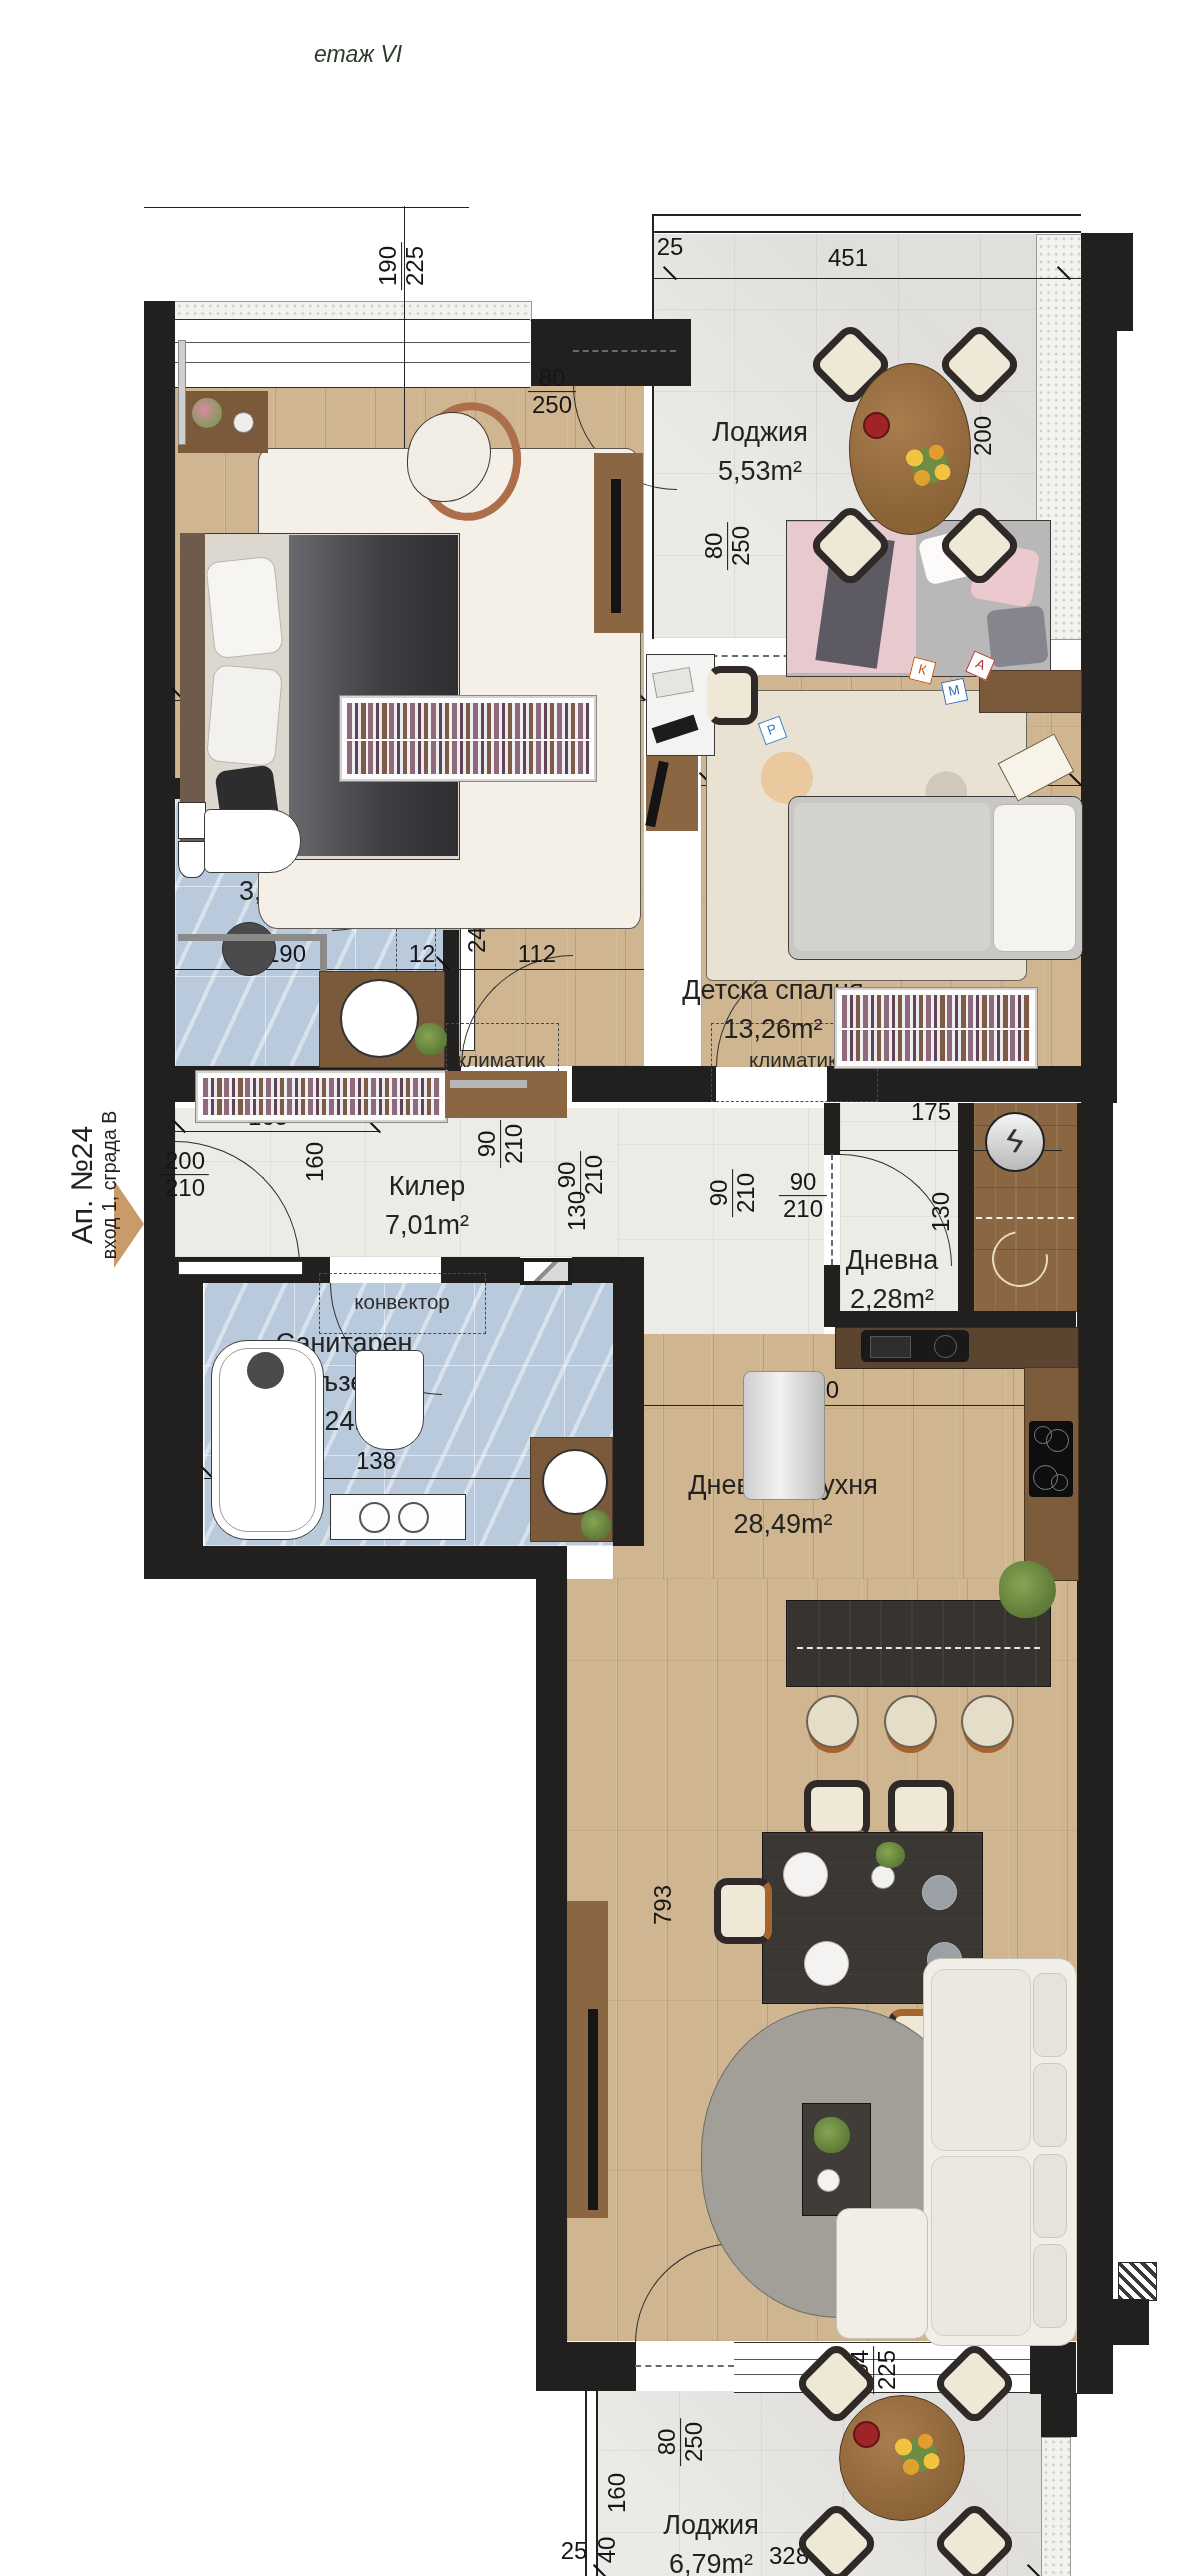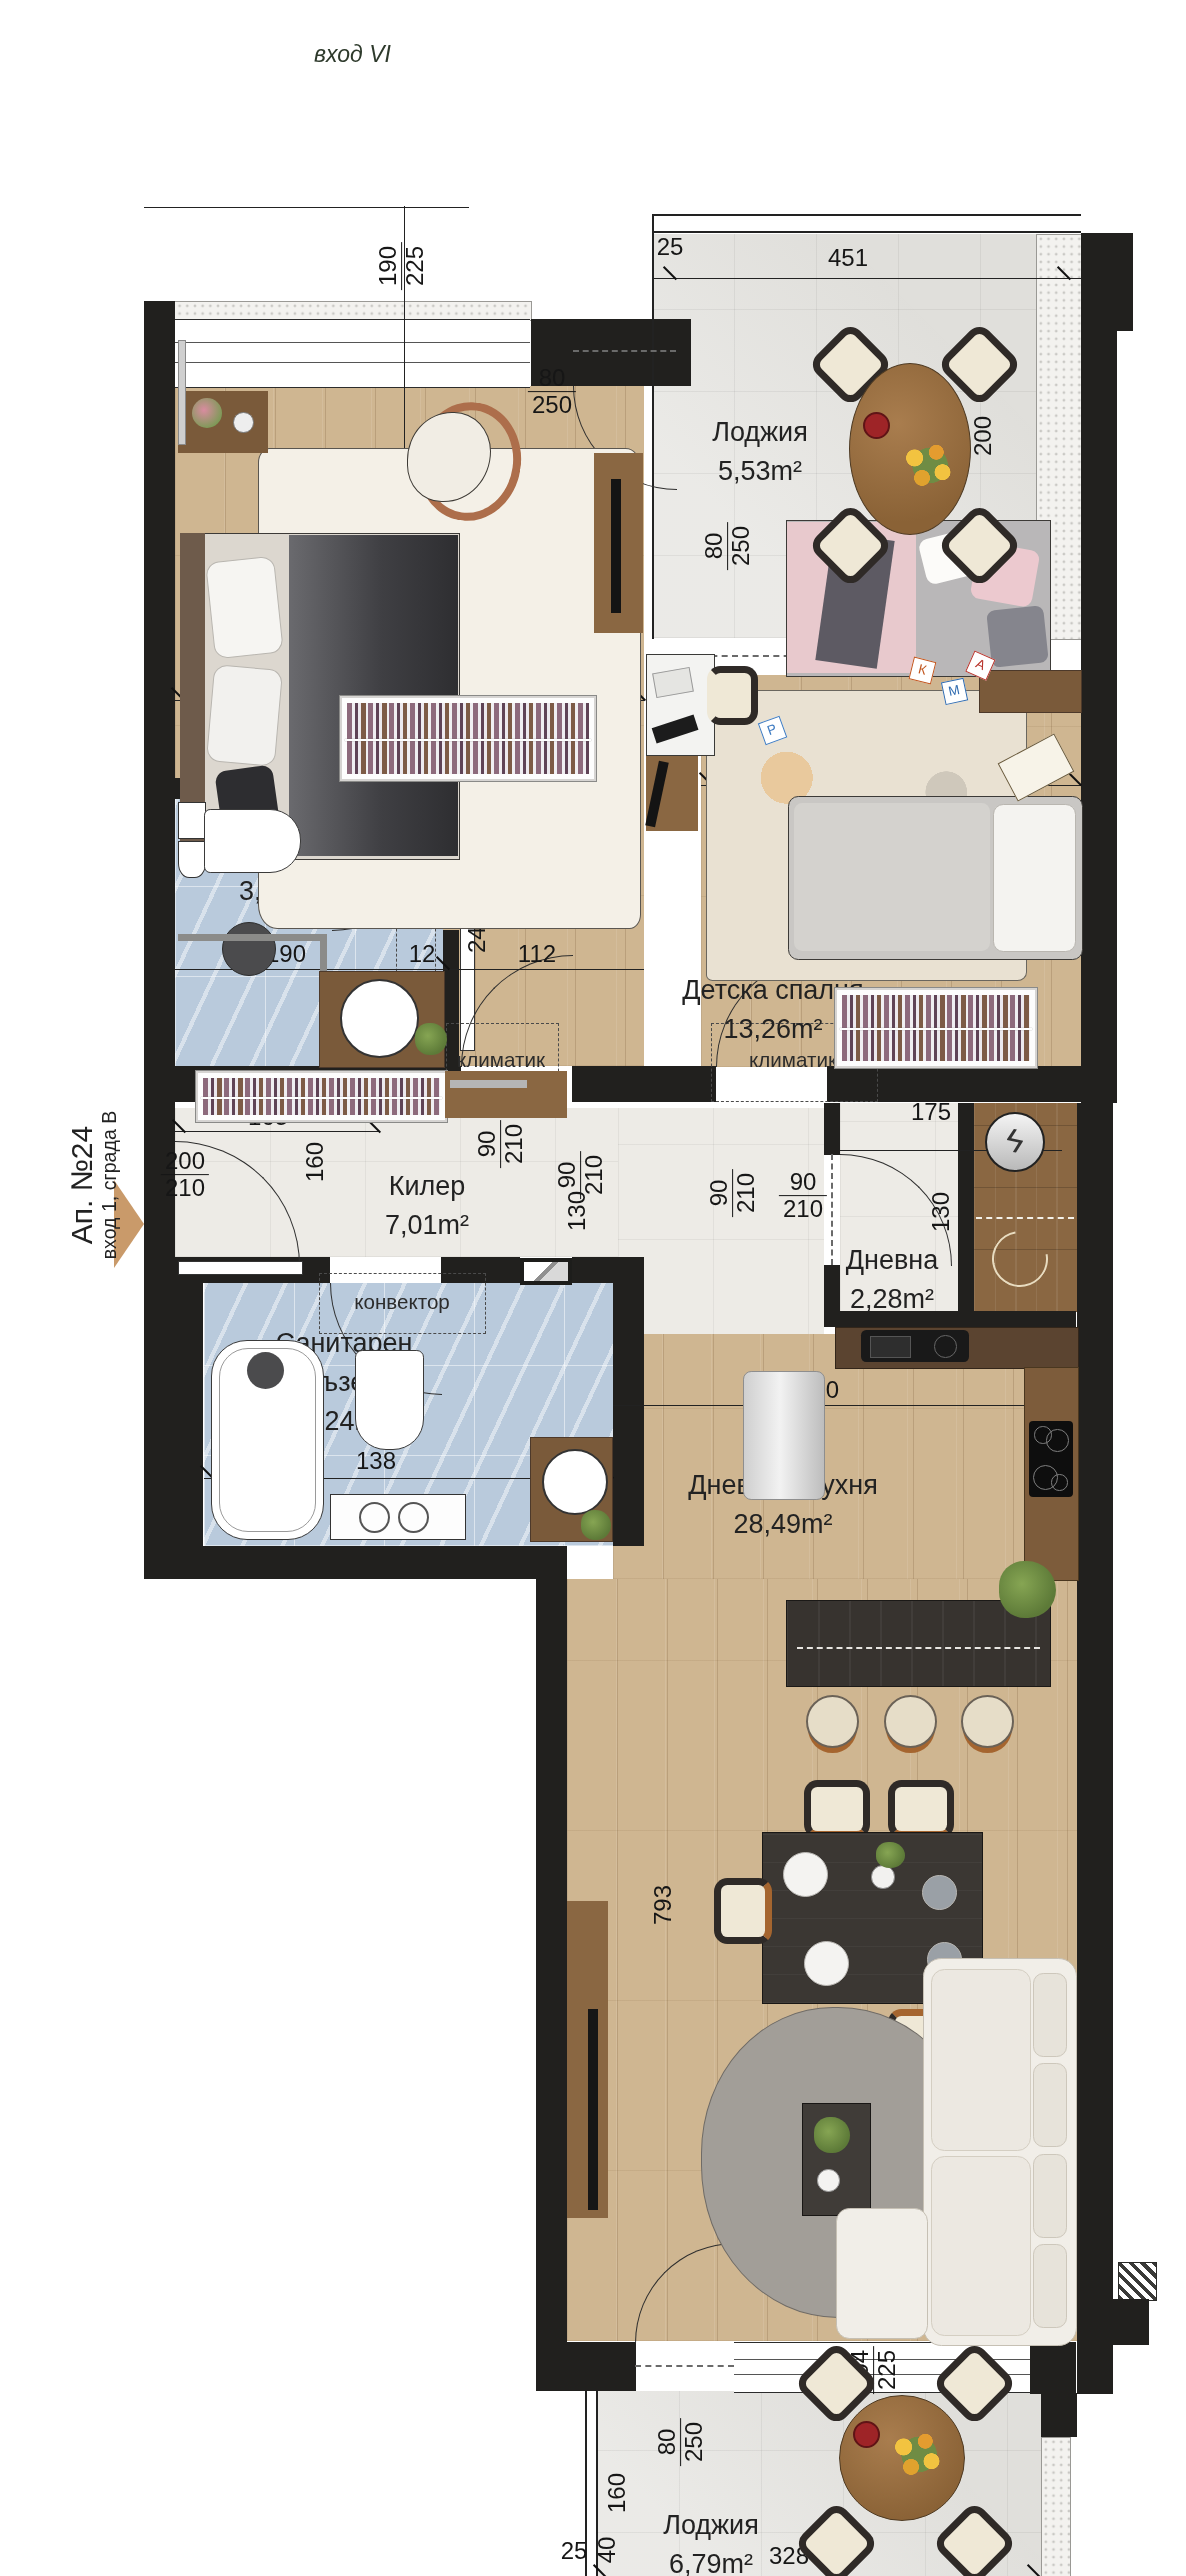--- a/index.html
+++ b/index.html
@@ -61,21 +61,21 @@
      radial-gradient(circle at 75% 60%,#f2c340 0 7.7px,transparent 8.2px),
      radial-gradient(circle at 42% 70%,#e0a22e 0 7.7px,transparent 8.2px),
      radial-gradient(circle at 55% 48%,#6f8c44 0 17.5px,transparent 18px);}
   .plantg{position:absolute;border-radius:46% 54% 52% 48%;background:radial-gradient(circle at 40% 40%,#86a553,#5d7a38 70%);}
 </style>
 </head>
 <body>
 
 <div id="plan">
 
-  <div class="hfloor">вход VI</div>
+  <div class="hfloor">етаж VI</div>
 
   <div class="f-wood" style="left:175px;top:386px;width:469px;height:680px;"></div>
   <div class="f-gray" style="left:652px;top:234px;width:384px;height:404px;"></div>
   <div class="f-wood" style="left:701px;top:675px;width:380px;height:392px;"></div>
   <div class="f-blue" style="left:175px;top:799px;width:268px;height:268px;"></div>
   <div class="f-tile" style="left:175px;top:1108px;width:443px;height:149px;"></div>
   <div class="f-tile" style="left:618px;top:1108px;width:206px;height:227px;"></div>
   <div class="f-tile" style="left:840px;top:1103px;width:118px;height:209px;"></div>
   <div class="f-woodm" style="left:974px;top:1103px;width:103px;height:209px;"></div>
   <div class="f-blue" style="left:204px;top:1283px;width:410px;height:263px;"></div>

